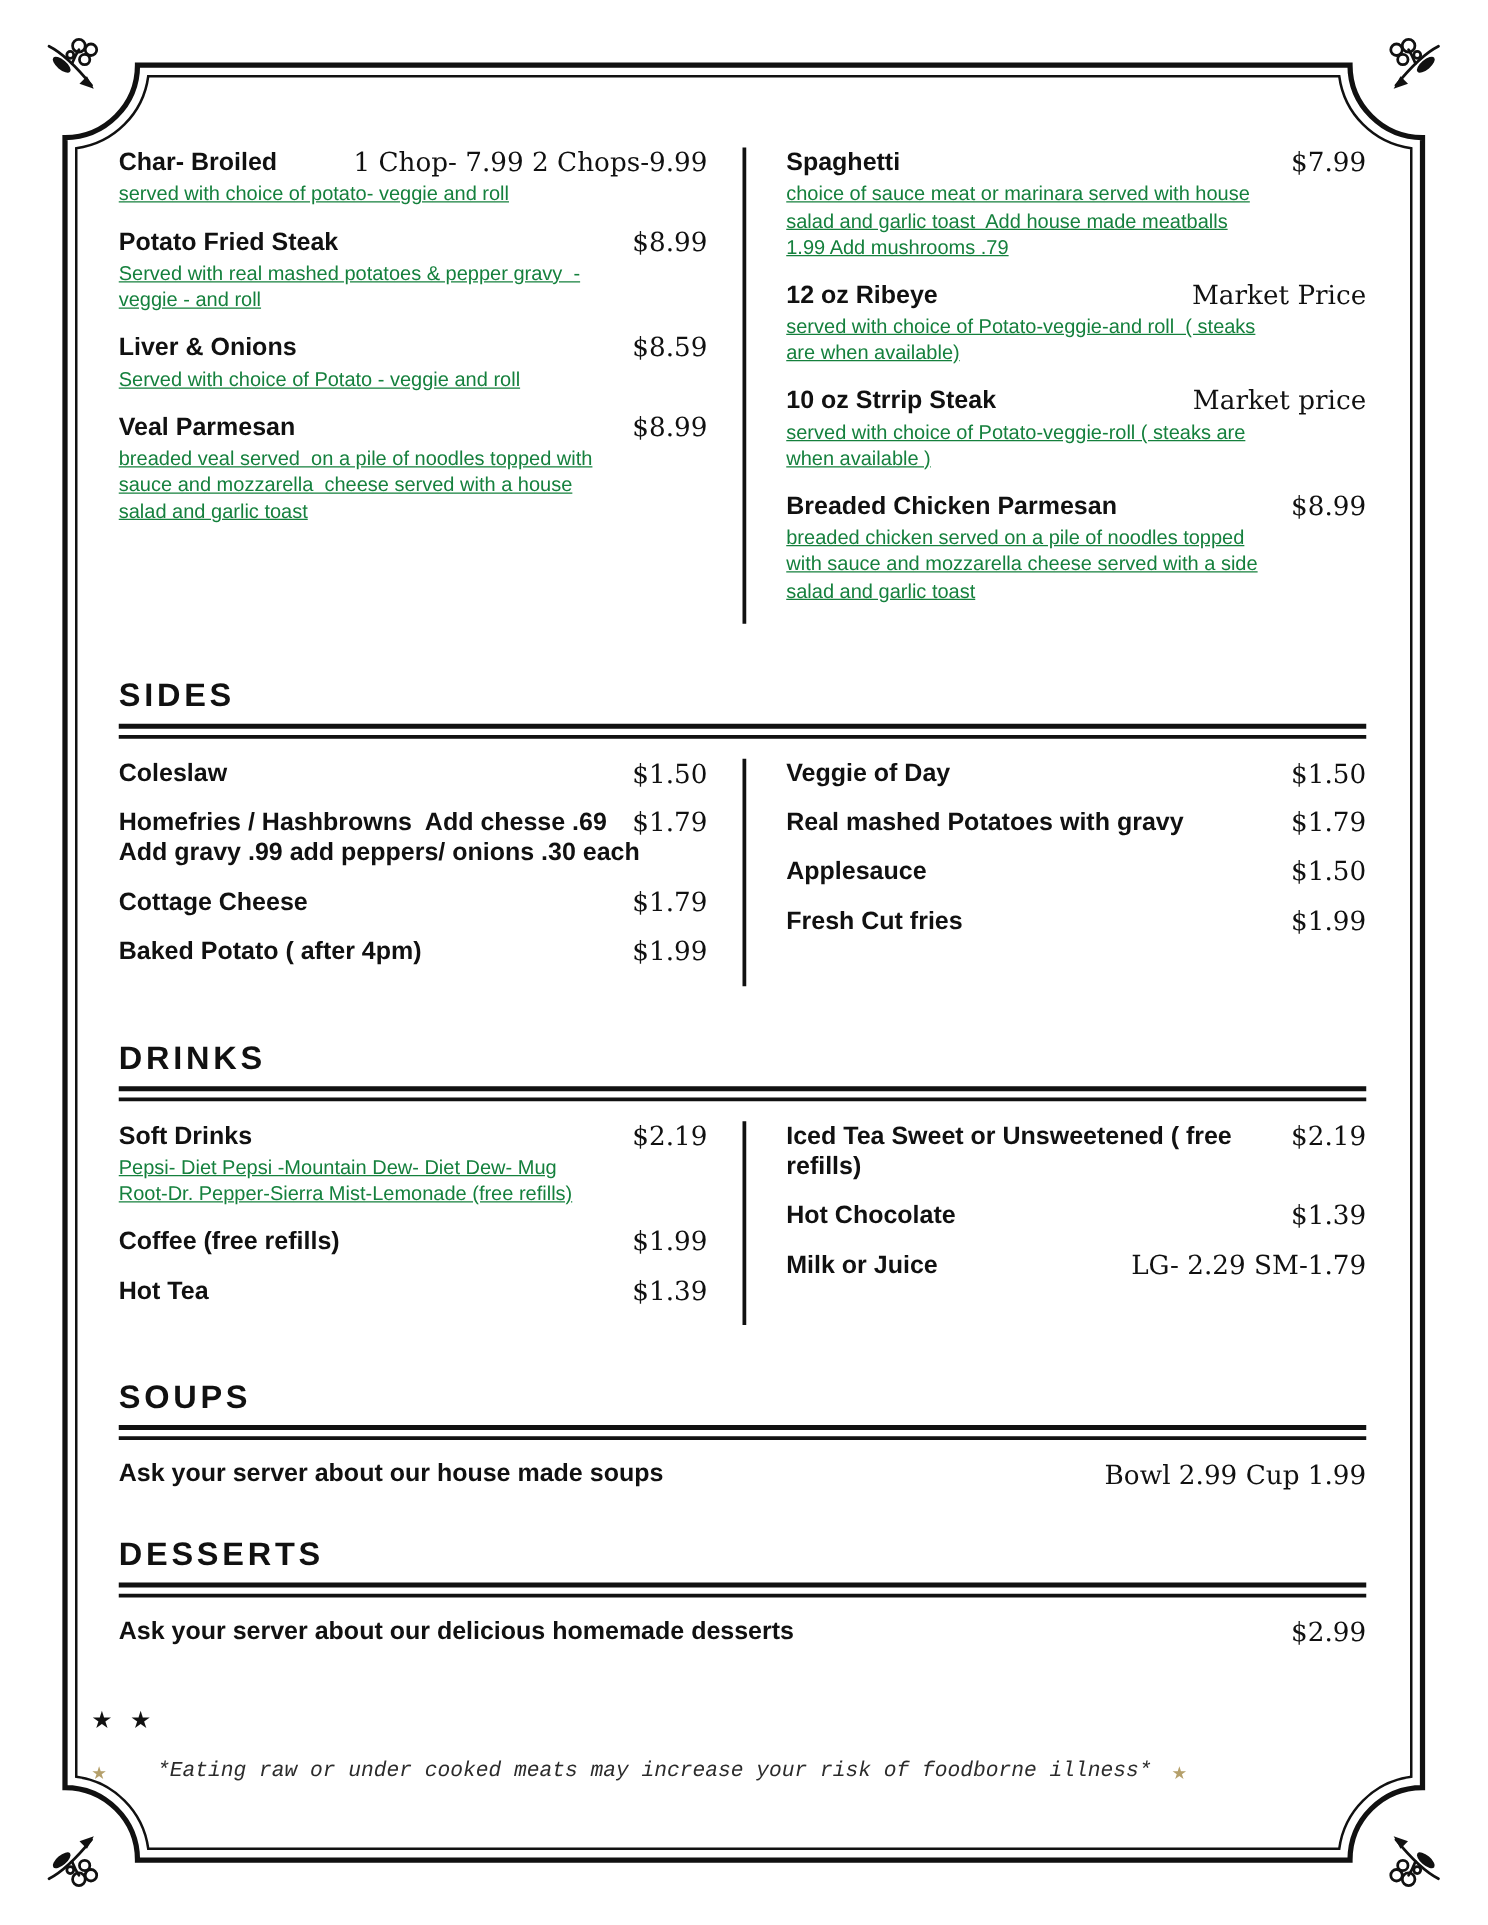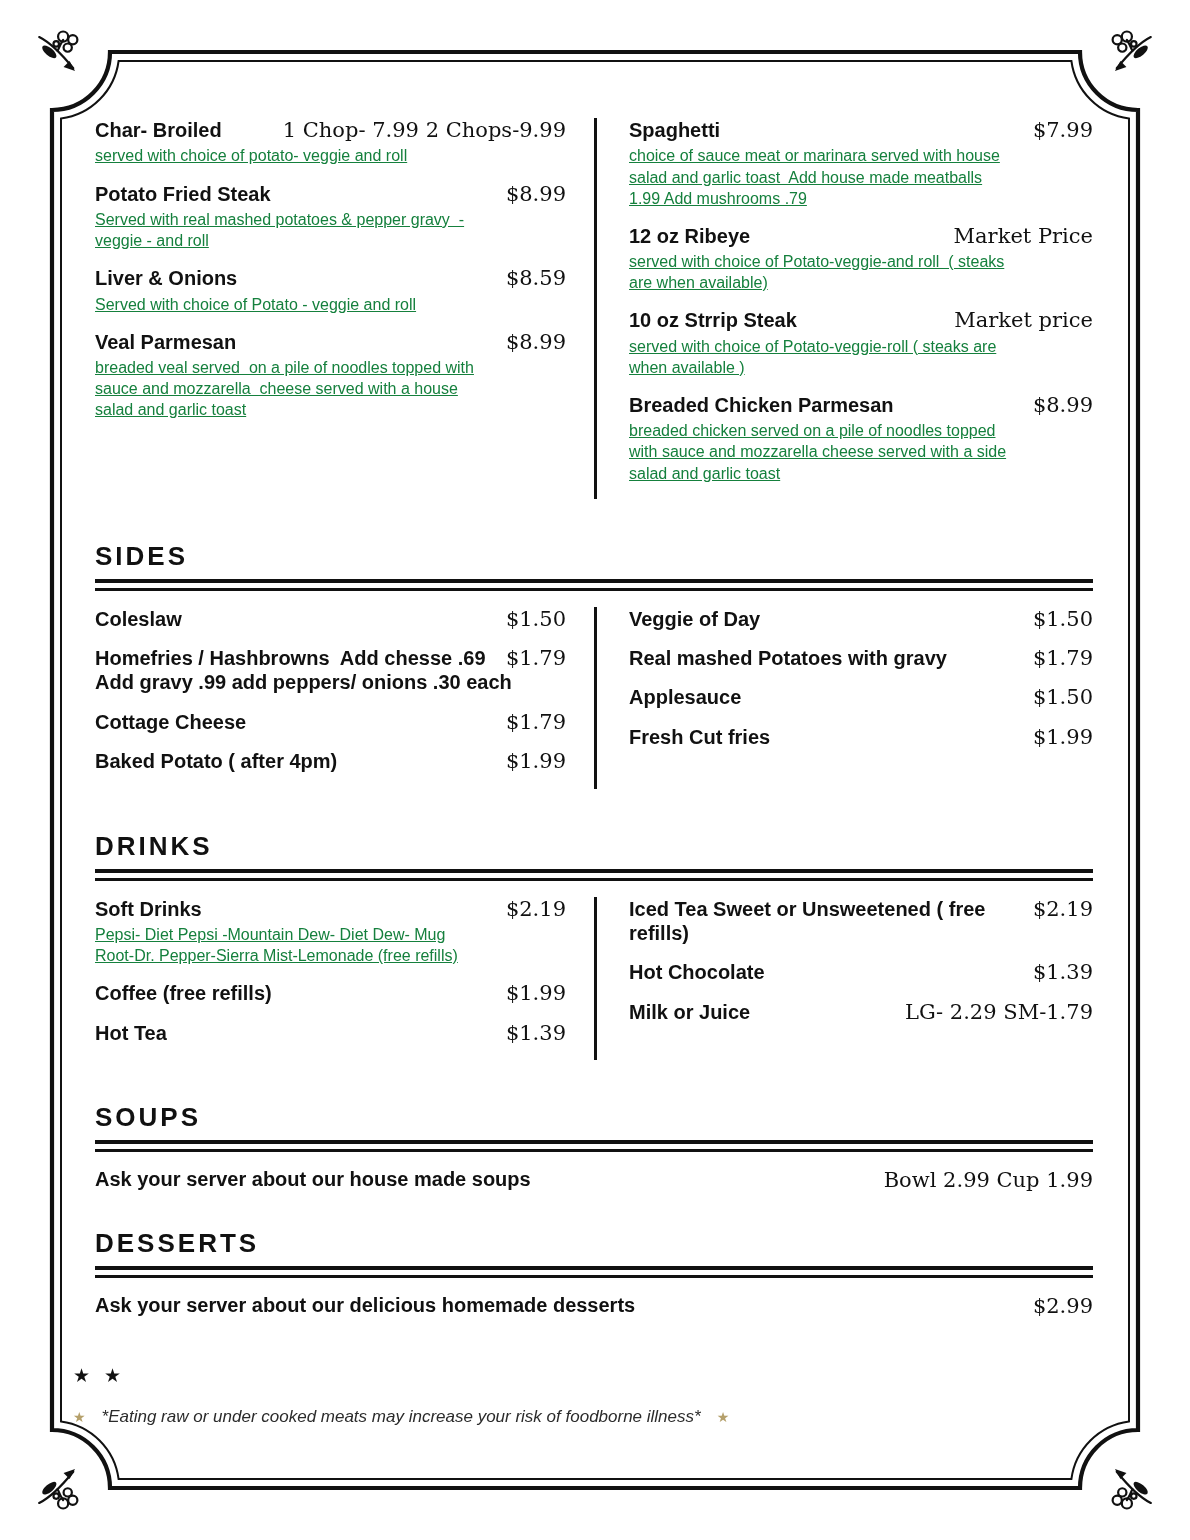--- a/index.html
+++ b/index.html
@@ -33,21 +33,21 @@
   .line-row{display:flex; justify-content:space-between; align-items:flex-start; margin-top:4px;}
   .line-name{font-weight:bold; font-size:20px;}
   .line-price{font-family:"DejaVu Serif", serif; font-size:21px; white-space:nowrap;}
 
   
   .notice{margin-top:46px; margin-left:-22px; display:flex; align-items:center; gap:14px;}
   .notice-star{font-size:19px; color:#111;}
   .notice-text{font-weight:bold; font-size:21px; letter-spacing:2px;}
   .disclaimer{margin-top:20px; margin-left:-22px; display:flex; align-items:center; gap:16px;}
   .disc-star{font-size:14px;}
-  .disc-text{font-family:Liberation Sans, sans-serif; font-style:italic; font-size:17px; color:#2b2b2b;}
+  .disc-text{font-family:Liberation Mono, monospace; font-style:italic; font-size:17px; color:#2b2b2b;margin-left:24px;}
 </style>
 </head>
 <body>
 
 <div class="page">
 
   <svg class="frame-svg" viewBox="0 0 1190 1540" xmlns="http://www.w3.org/2000/svg">
     <defs>
       <g id="sprig" stroke="#111" stroke-width="2.4" fill="none" stroke-linecap="round">
         <path d="M10 12 C 22 18, 34 30, 47 46"></path>

